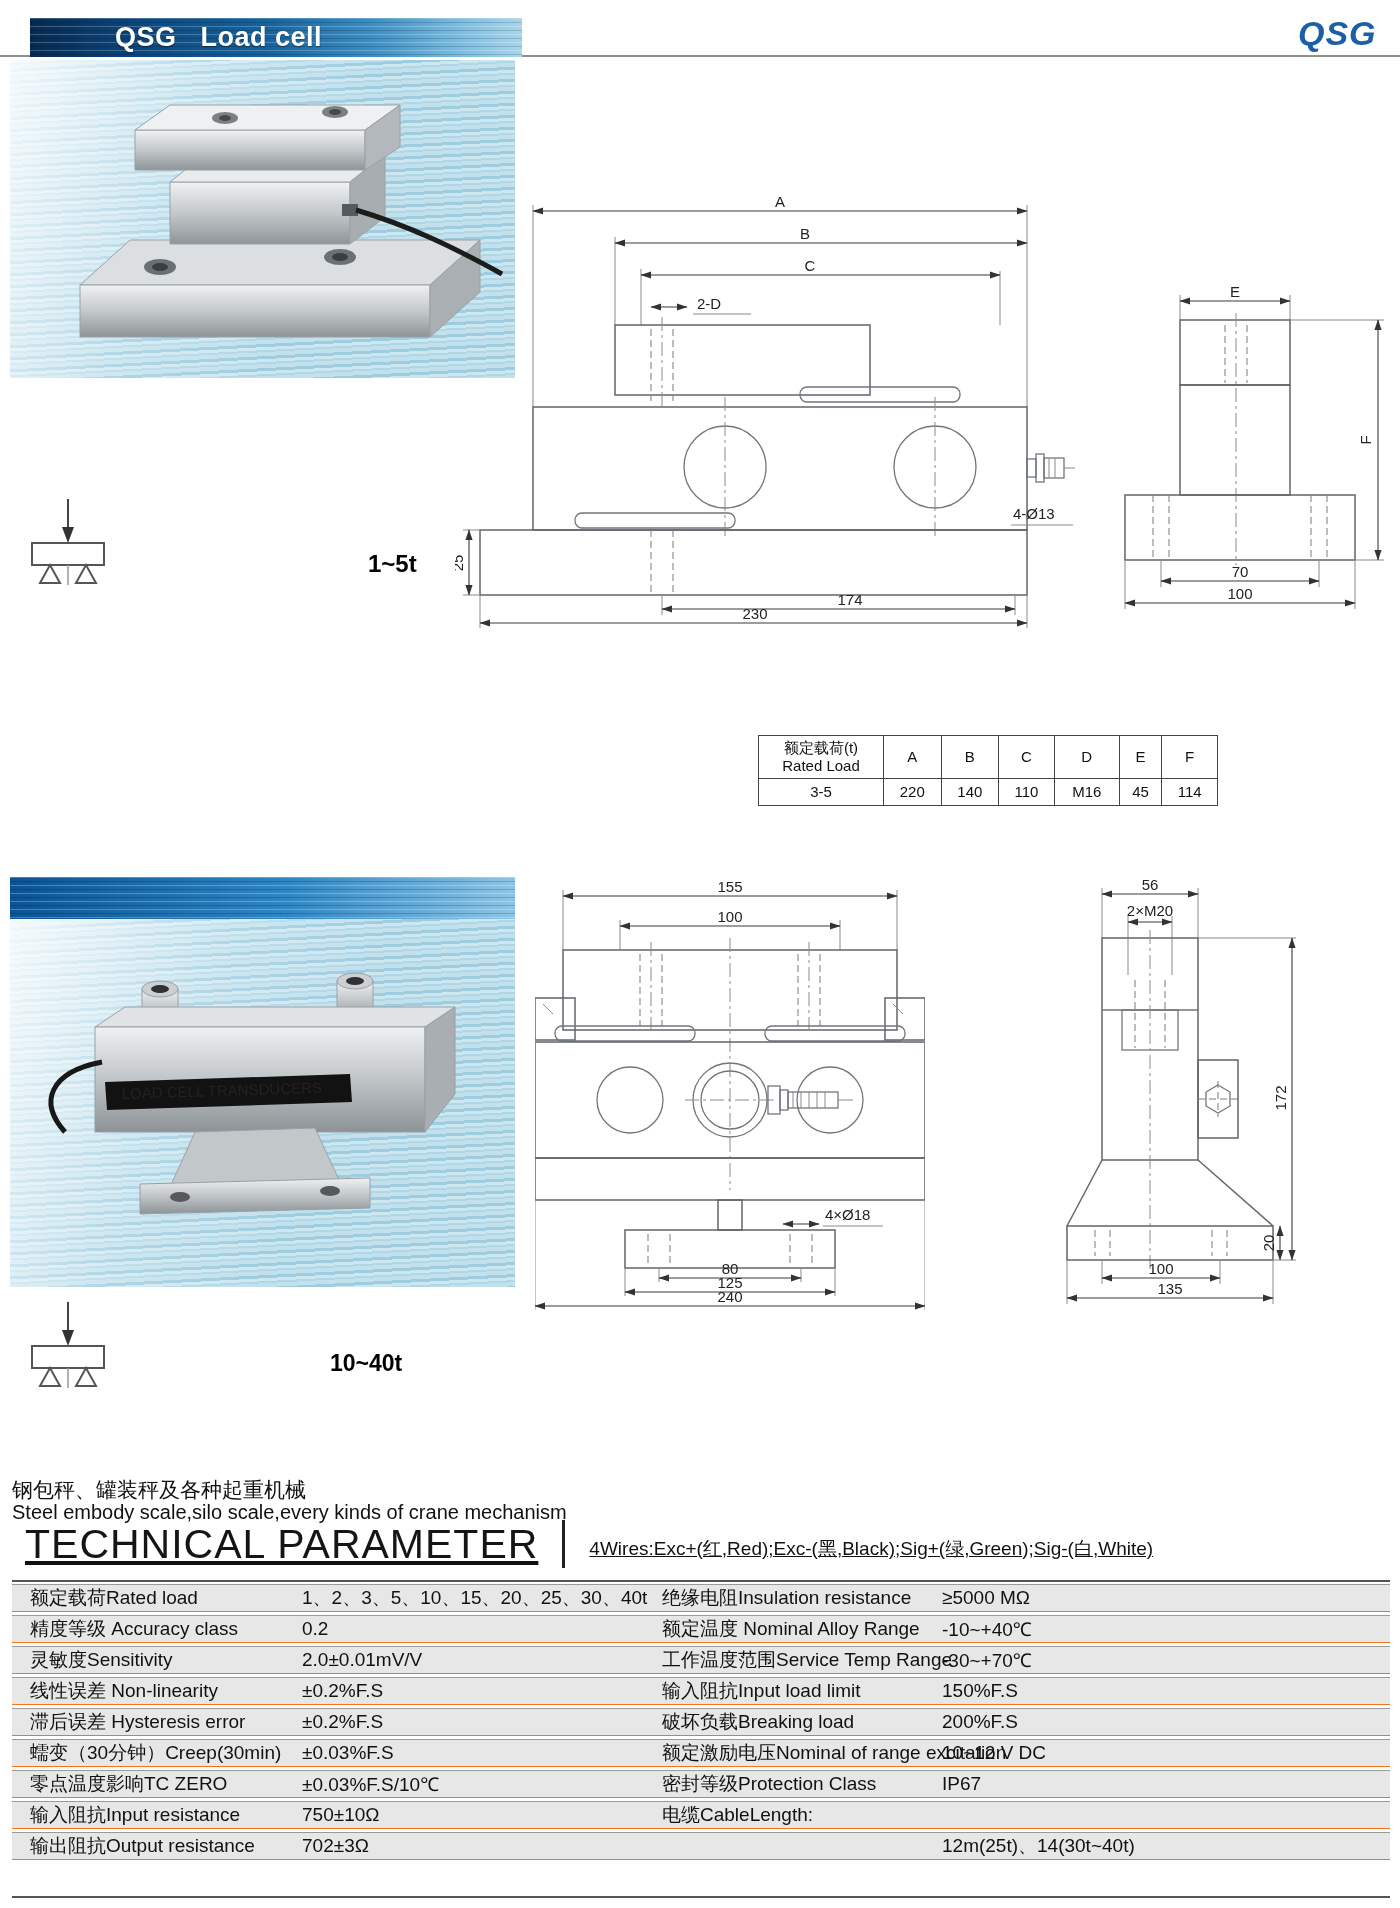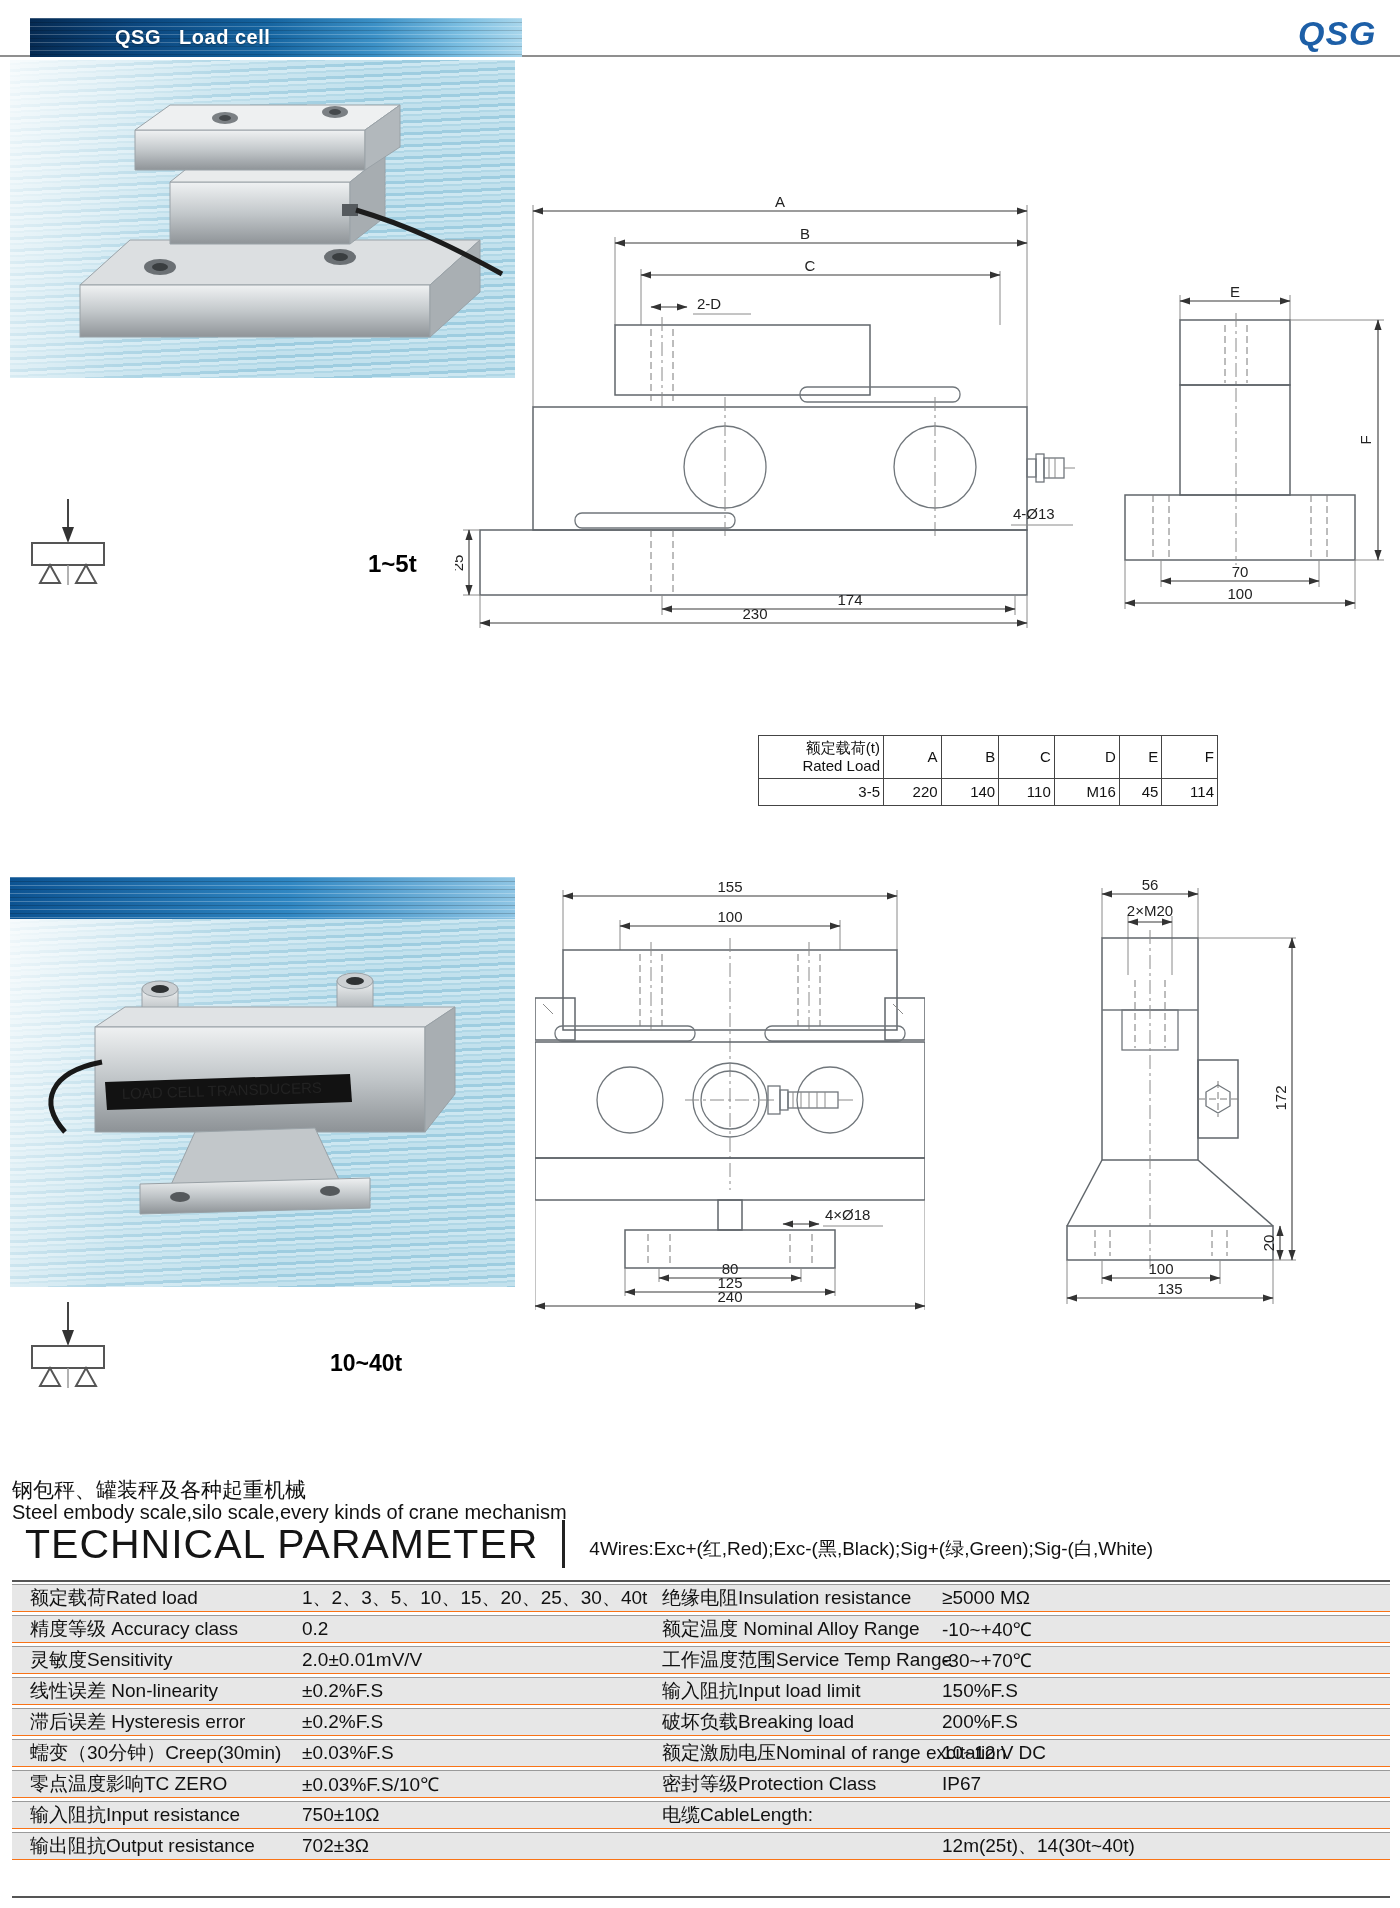--- a/index.html
+++ b/index.html
@@ -6,21 +6,21 @@
   #page{position:relative;width:1400px;height:1908px;background:#ffffff;
         font-family:"Liberation Sans",sans-serif;color:#111;overflow:hidden;}
   .abs{position:absolute;}
 
   
   .banner{left:30px;top:18px;width:492px;height:39px;display:flex;align-items:center;
     padding-left:85px;box-sizing:border-box;
     background:
       repeating-linear-gradient(180deg, rgba(255,255,255,.22) 0 1px, rgba(255,255,255,0) 1px 4px, rgba(0,0,0,.16) 4px 5px, rgba(0,0,0,0) 5px 8px),
       linear-gradient(90deg,#052a52 0%,#0b477f 22%,#14639f 48%,#3b90c6 70%,#7cbfe2 88%,#a8d6ec 100%);}
-  .banner span{color:#fff;font-size:20px;font-weight:bold;white-space:pre;letter-spacing:.5px;
+  .banner span{color:#fff;font-size:27px;font-weight:bold;white-space:pre;letter-spacing:.5px;
     text-shadow:0 1px 2px rgba(0,0,0,.4);}
   .brand{left:1298px;top:14px;font-size:34px;font-weight:bold;color:#1d5fa7;letter-spacing:1px;font-style:italic;}
   .hrule{left:0;top:55px;width:1400px;height:2px;background:#8f8f8f;}
 
   
   .photo-tex{
     background:
       linear-gradient(110deg, rgba(255,255,255,.85) 0%, rgba(255,255,255,.2) 35%, rgba(255,255,255,0) 60%),
       repeating-linear-gradient(177deg,#cde7f1 0 3px,#b0d7e6 3px 5px,#c2e1ed 5px 9px,#9ecde0 9px 12px);}
   .photo1{left:10px;top:60px;width:505px;height:318px;}
@@ -35,30 +35,30 @@
   .ol{fill:none;stroke:#60666b;stroke-width:1.5;}
   .ol2{fill:none;stroke:#70767b;stroke-width:1.3;}
   .thin{stroke:#8a8a8a;stroke-width:1;fill:none;}
   .dim{stroke:#3a3a3a;stroke-width:1.1;fill:none;}
   .hid{stroke:#7a7a7a;stroke-width:1;stroke-dasharray:7 4;fill:none;}
   .cl{stroke:#8a8a8a;stroke-width:1;stroke-dasharray:14 4 3 4;fill:none;}
   .range{font-weight:bold;font-size:24px;color:#000;}
 
   
   .dtab{left:758px;top:735px;width:460px;}
-  .dtab table{border-collapse:collapse;width:100%;font-size:15px;color:#111;text-align:right;}
+  .dtab table{border-collapse:collapse;width:100%;font-size:15px;color:#111;text-align:center;}
   .dtab td,.dtab th{border:1px solid #444;padding:1px 3px;font-weight:normal;line-height:1.18;}
   .dtab th{height:40px;}
   .dtab td{height:24px;}
   .dtab .c0{width:118px;}
 
   
   .app-cn{left:12px;top:1476px;font-size:21px;color:#111;}
   .app-en{left:12px;top:1501px;font-size:20px;color:#111;}
-  .tp-line{left:25px;top:1520px;display:flex;align-items:flex-end;gap:24px;}
+  .tp-line{left:25px;top:1520px;display:flex;align-items:flex-end;gap:24px;text-decoration:underline;}
   .tp-heading{font-size:41px;letter-spacing:1px;color:#151515;}
   .tp-bar{width:3px;height:48px;background:#222;margin-bottom:0;}
   .tp-wires{font-size:19px;color:#111;margin-bottom:6px;white-space:nowrap;}
   .ptab{left:12px;top:1584px;width:1378px;}
   .prow{display:grid;grid-template-columns:272px 360px 280px 1fr;align-items:center;
     height:28px;background:#e7e7e7;border-top:1px solid #9a9a9a;border-bottom:1px solid #f97316;
     margin-bottom:3px;padding-left:18px;box-sizing:border-box;font-size:19px;white-space:nowrap;}
   .ptop{left:12px;top:1580px;width:1378px;height:2px;background:#555;}
   .pbot{left:12px;top:1896px;width:1378px;height:2px;background:#555;}
 </style>

